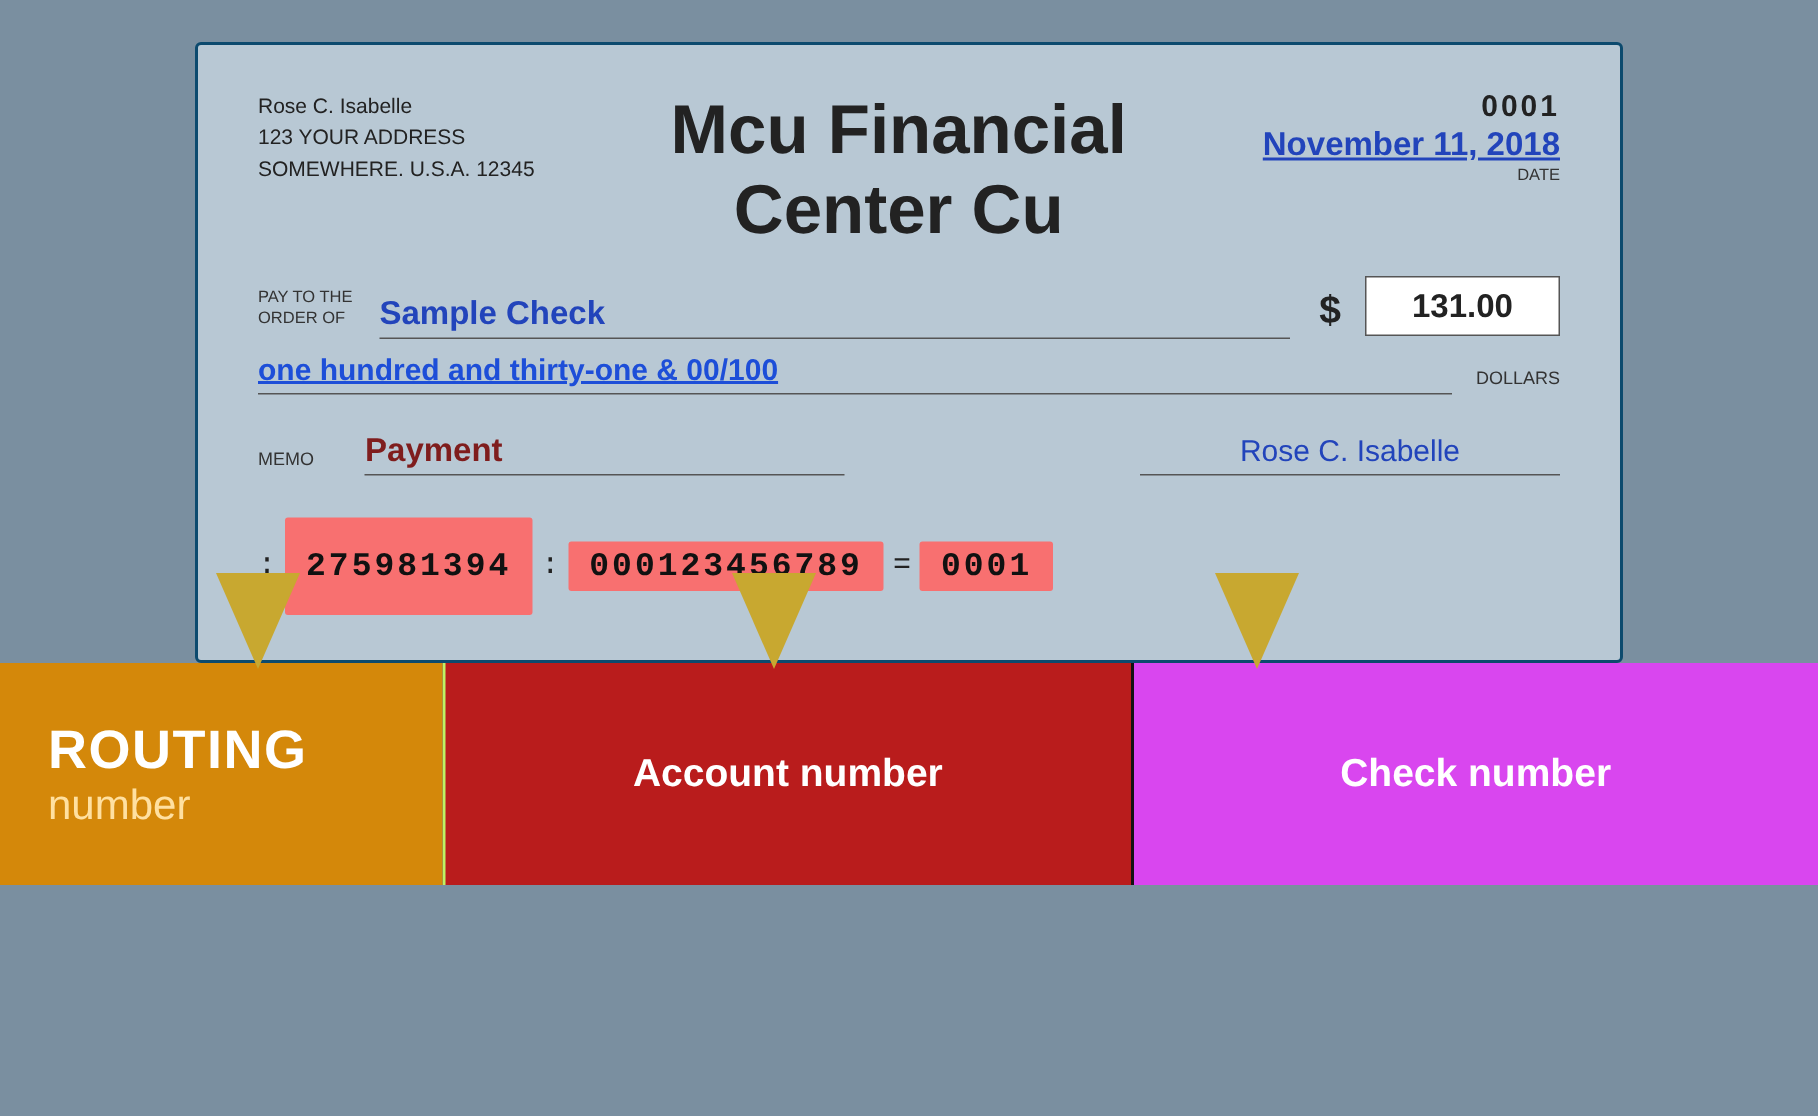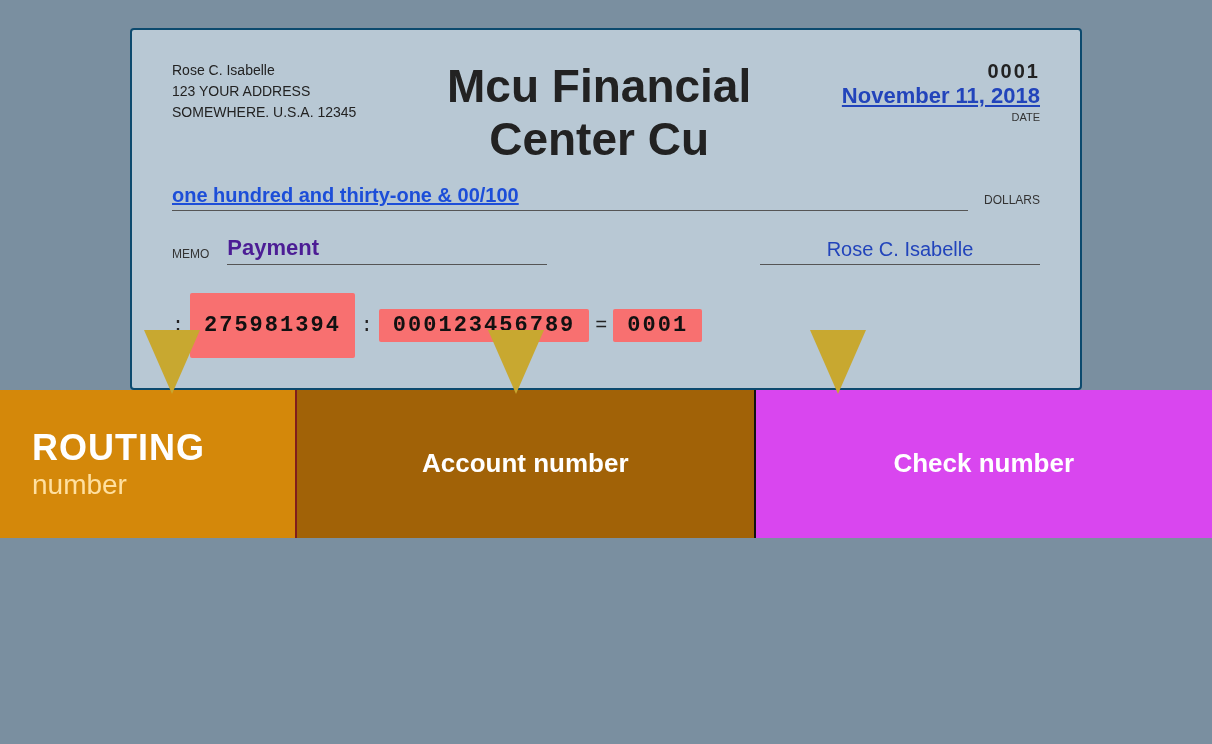--- a/index.html
+++ b/index.html
@@ -160,21 +160,21 @@
       color: #333;
       margin-right: 10px;
       margin-bottom: 4px;
     }
 
     .memo-line {
       border-bottom: 1.5px solid #555;
       width: 320px;
       padding-bottom: 3px;
       font-size: 22px;
-      color: #4c1d95;
+      color: #7f1d1d;
       font-weight: bold;
     }
 
     .signature-line {
       border-bottom: 1.5px solid #555;
       width: 280px;
       padding-bottom: 3px;
       font-size: 20px;
       color: #2244bb;
       text-align: center;
@@ -290,29 +290,29 @@
       letter-spacing: 1px;
     }
 
     .label-routing-bottom {
       font-size: 28px;
       color: #ffe0a0;
       font-weight: 400;
     }
 
     .label-account {
-      background: #a16207;
+      background: #b91c1c;
       color: #fff;
       flex: 1;
       display: flex;
       align-items: center;
       justify-content: center;
       font-size: 26px;
       font-weight: bold;
-      border-left: 2px solid #7f1d1d;
+      border-left: 2px solid #bef264;
     }
 
     .label-check {
       background: #d946ef;
       color: #fff;
       flex: 1;
       display: flex;
       align-items: center;
       justify-content: center;
       font-size: 26px;
@@ -335,28 +335,34 @@
       <span>Mcu Financial</span><br>
       <span>Center Cu</span>
     </div>
     <div class="check-top-right">
       <div class="check-number-top">0001</div>
       <div class="check-date-value">November 11, 2018</div>
       <div class="check-date-label">DATE</div>
     </div>
   </div>
 
+  <div class="pay-row">
+    <div class="pay-label">PAY TO THE<br>ORDER OF</div>
+    <div class="pay-name-line">Sample Check</div>
+    <div class="dollar-sign">$</div>
+    <div class="amount-box">131.00</div>
+  </div>
 
   <div class="amount-words-row">
     <div class="amount-words">one hundred and thirty-one &amp; 00/100</div>
     <div class="dollars-label">DOLLARS</div>
   </div>
 
   <div class="memo-row">
-    <div style="display:flex; align-items:flex-end; gap:8px;">
+    <div style="display:flex; align-items:flex-end; gap:24px;">
       <div class="memo-label">MEMO</div>
       <div class="memo-line">Payment</div>
     </div>
     <div class="signature-line">Rose C. Isabelle</div>
   </div>
 
   <div class="micr-row">
     <span class="micr-symbol">:</span>
     <span class="micr-routing">275981394</span>
     <span class="micr-symbol">:</span>

